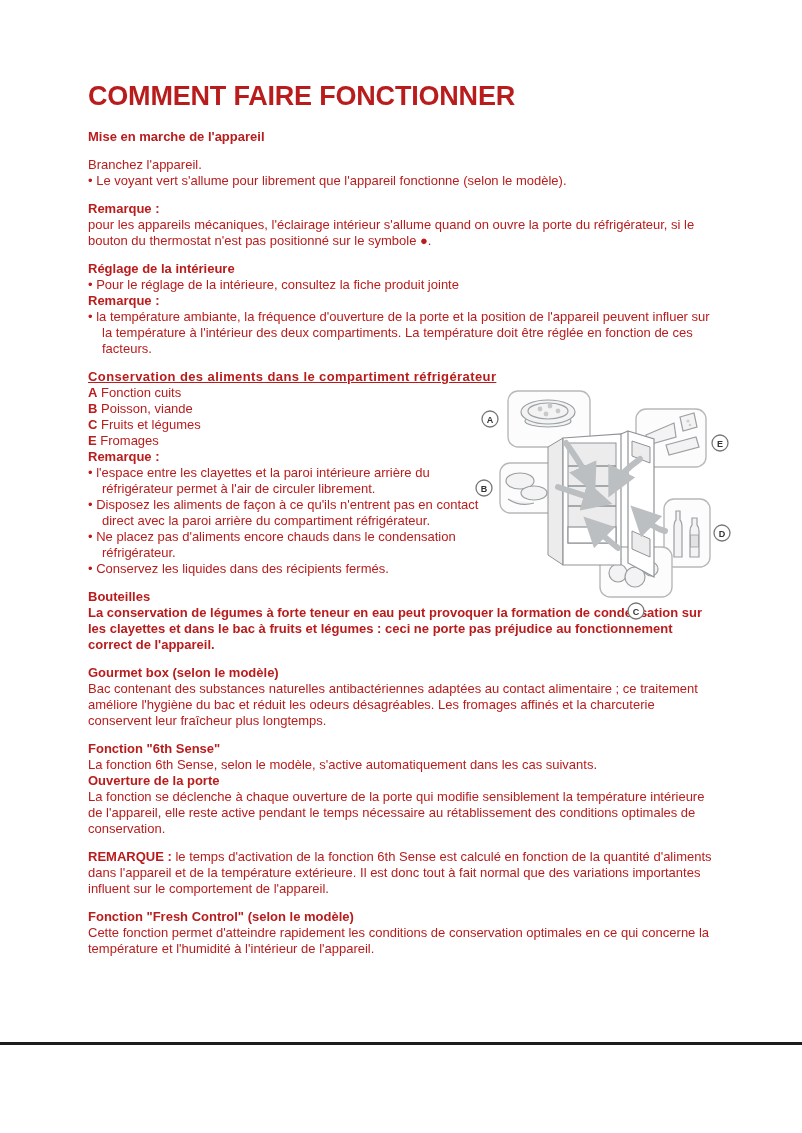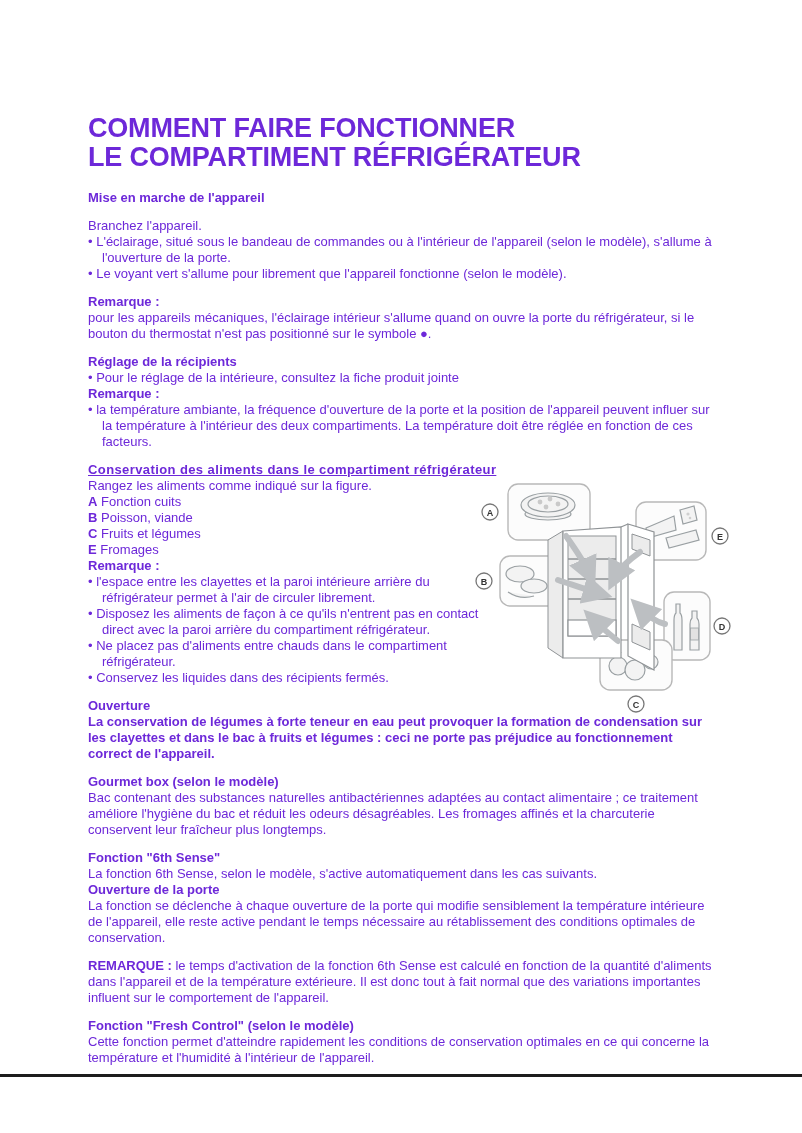--- a/index.html
+++ b/index.html
@@ -1,18 +1,18 @@
 <!DOCTYPE html>
 <html lang="fr"><head>
 <meta charset="utf-8">
 <style>
   html,body { margin:0; padding:0; background:#ffffff; }
   .page {
     position:relative; width:802px; height:1047px; background:#fff;
-    font-family:"Liberation Sans", sans-serif; color:#6d28d9; overflow:hidden;margin-top:32px;
+    font-family:"Liberation Sans", sans-serif; color:#b91c1c; overflow:hidden;
   }
   .content { position:absolute; left:88px; top:82px; width:628px; }
   .title { font-size:27px; line-height:29px; font-weight:bold; letter-spacing:-0.2px; margin-bottom:18px; }
   .sec { margin-bottom:12px; font-size:13px; line-height:16px; }
   .sec p { margin:0; }
   .b { font-weight:bold; }
   .cons-heading { font-weight:bold; letter-spacing:0.4px;text-decoration:underline; }
   .bullet { padding-left:14px; text-indent:-14px; }
   .bullet::before { content:"\2022\00a0"; }
   .cons { position:relative; }
@@ -29,57 +29,54 @@
   svg .badge-letter { font-family:"Liberation Sans", sans-serif; font-size:9px; font-weight:bold; fill:#333; }
 </style>
 </head>
 <body>
 
 <div class="page">
   <div class="content">
 
     <div class="title">
       <div>COMMENT FAIRE FONCTIONNER</div>
-      <div>LE COMPARTIMENT RÉFRIGÉRATEUR</div>
     </div>
 
     <div class="sec">
       <p class="b">Mise en marche de l'appareil</p>
     </div>
 
     <div class="sec">
       <p>Branchez l'appareil.</p>
-      <p class="bullet">L'éclairage, situé sous le bandeau de commandes ou à l'intérieur de l'appareil (selon le modèle), s'allume à l'ouverture de la porte.</p>
       <p class="bullet">Le voyant vert s'allume pour librement que l'appareil fonctionne (selon le modèle).</p>
     </div>
 
     <div class="sec">
       <p class="b">Remarque :</p>
       <p>pour les appareils mécaniques, l'éclairage intérieur s'allume quand on ouvre la porte du réfrigérateur, si le bouton du thermostat n'est pas positionné sur le symbole ●.</p>
     </div>
 
     <div class="sec">
-      <p class="b">Réglage de la récipients</p>
+      <p class="b">Réglage de la intérieure</p>
       <p class="bullet">Pour le réglage de la intérieure, consultez la fiche produit jointe</p>
       <p class="b">Remarque :</p>
       <p class="bullet">la température ambiante, la fréquence d'ouverture de la porte et la position de l'appareil peuvent influer sur la température à l'intérieur des deux compartiments. La température doit être réglée en fonction de ces facteurs.</p>
     </div>
 
     <div class="sec cons">
       <p class="cons-heading">Conservation des aliments dans le compartiment réfrigérateur</p>
       <div class="txt">
-        <p>Rangez les aliments comme indiqué sur la figure.</p>
         <p><span class="b">A</span> <span>Fonction cuits</span></p>
         <p><span class="b">B</span> <span>Poisson, viande</span></p>
         <p><span class="b">C</span> <span>Fruits et légumes</span></p>
         <p><span class="b">E</span> <span>Fromages</span></p>
         <p class="b">Remarque :</p>
         <p class="bullet">l'espace entre les clayettes et la paroi intérieure arrière du réfrigérateur permet à l'air de circuler librement.</p>
         <p class="bullet">Disposez les aliments de façon à ce qu'ils n'entrent pas en contact direct avec la paroi arrière du compartiment réfrigérateur.</p>
-        <p class="bullet">Ne placez pas d'aliments entre chauds dans le compartiment réfrigérateur.</p>
+        <p class="bullet">Ne placez pas d'aliments encore chauds dans le condensation réfrigérateur.</p>
         <p class="bullet">Conservez les liquides dans des récipients fermés.</p>
       </div>
 
       <div class="figure">
         <svg viewBox="0 0 302 240" width="302" height="240">
           <defs>
             <marker id="ah" markerWidth="5" markerHeight="5" refX="2.5" refY="2.5" orient="auto">
               <path d="M0,0 L5,2.5 L0,5 Z" fill="#bcbfc2"></path>
             </marker>
           </defs>
@@ -161,21 +158,21 @@
           </g>
           <g>
             <circle class="badge" cx="252" cy="62" r="8"></circle>
             <text class="badge-letter" x="252" y="65.5" text-anchor="middle">E</text>
           </g>
         </svg>
       </div>
     </div>
 
     <div class="sec">
-      <p class="b">Ouverture</p>
+      <p class="b">Bouteilles</p>
       <p class="b">La conservation de légumes à forte teneur en eau peut provoquer la formation de condensation sur les clayettes et dans le bac à fruits et légumes : ceci ne porte pas préjudice au fonctionnement correct de l'appareil.</p>
     </div>
 
     <div class="sec">
       <p class="b">Gourmet box (selon le modèle)</p>
       <p>Bac contenant des substances naturelles antibactériennes adaptées au contact alimentaire ; ce traitement améliore l'hygiène du bac et réduit les odeurs désagréables. Les fromages affinés et la charcuterie conservent leur fraîcheur plus longtemps.</p>
     </div>
 
     <div class="sec">
       <p class="b">Fonction "6th Sense"</p>

